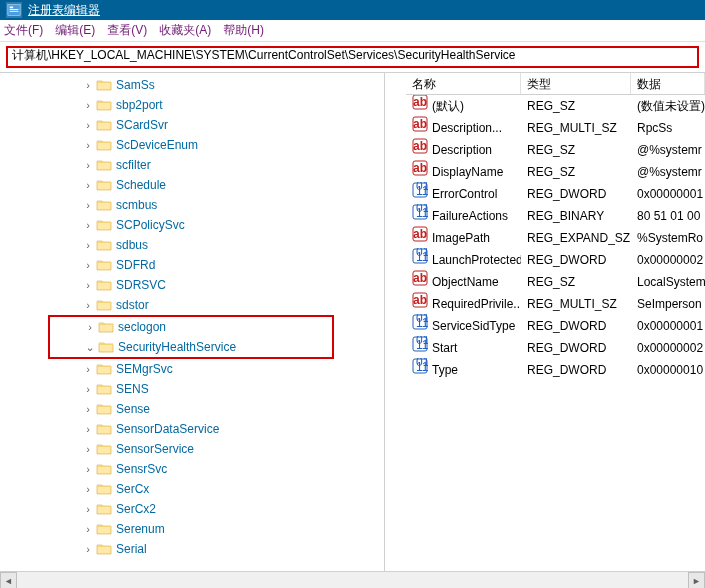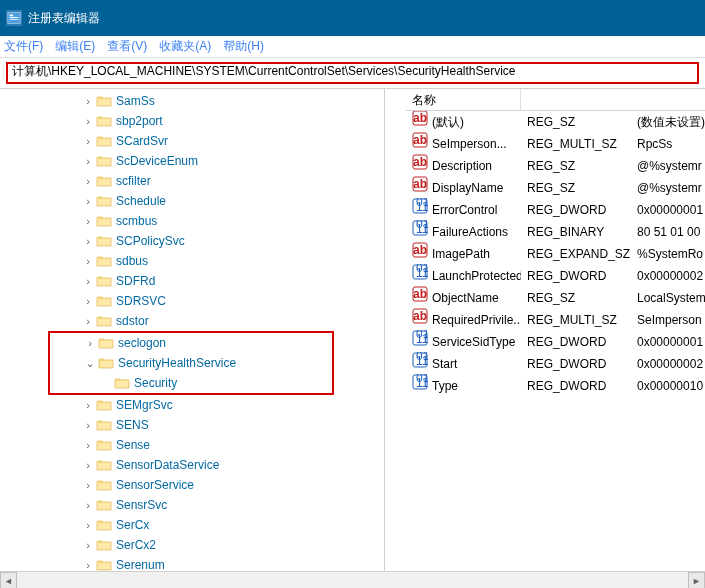--- a/index.html
+++ b/index.html
@@ -1,23 +1,23 @@
 <!DOCTYPE html>
 <html><head>
   <meta charset="utf-8">
   <style>
     * { margin: 0; padding: 0; box-sizing: border-box; font-family: "Microsoft YaHei", "Segoe UI", sans-serif; font-size: 12px; }
     body { background: #fff; width: 705px; height: 588px; overflow: hidden; display: flex; flex-direction: column; }
     
-    .titlebar { background: #016096; color: #fff; height: 19px; display: flex; align-items: center; padding: 18px 6px; }
+    .titlebar { background: #016096; color: #fff; height: 19px; display: flex; align-items: center; padding: 10px 6px; text-decoration: underline; }
     .titlebar-icon { width: 16px; height: 16px; margin-right: 6px; background: #2b7cb5; display: inline-flex; align-items: center; justify-content: center; }
     .titlebar-icon svg { width: 14px; height: 14px; }
     
     .menubar { background: #fff; height: 22px; display: flex; align-items: center; padding: 0 4px; border-bottom: 1px solid #e0e0e0; }
-    .menubar span { margin-right: 12px; color: #3b82f6; cursor: default; }
+    .menubar span { margin-right: 12px; color: #701a75; cursor: default; }
     
     .addressbar-wrapper { padding: 4px 6px; border-bottom: 1px solid #d0d0d0; position: relative; }
     .addressbar { border: 2px solid #d40000; padding: 2px 4px; height: 22px; display: flex; align-items: flex-end; color: #000; }
     
     .content { flex: 1; display: flex; overflow: hidden; }
     
     .tree-pane { width: 385px; overflow-y: auto; overflow-x: hidden; border-right: 1px solid #d0d0d0; padding-top: 2px; }
     .tree-item { display: flex; align-items: center; height: 20px; padding-left: 8px; cursor: default; white-space: nowrap; }
     .tree-toggle { width: 16px; text-align: center; color: #666; cursor: pointer; font-size: 11px; }
     .tree-spacer { display: inline-block; width: 16px; }
@@ -181,28 +181,20 @@
     <span class="tree-label">seclogon</span>
   </div>
         <div class="tree-item" style="padding-left:32px">
     <span class="tree-toggle">⌄</span>
     <span class="folder-icon"><svg viewBox="0 0 16 14">
               <path d="M1 3 L1 12 L15 12 L15 4 L7 4 L6 3 Z" fill="#ffe9a8" stroke="#d4a840" stroke-width="0.6"></path>
               <path d="M1 3 L6 3 L7 4 L15 4 L15 5 L1 5 Z" fill="#f5d478"></path>
             </svg></span>
     <span class="tree-label">SecurityHealthService</span>
   </div>
-        <div class="tree-item" style="padding-left:48px">
-    <span class="tree-spacer"></span>
-    <span class="folder-icon"><svg viewBox="0 0 16 14">
-              <path d="M1 3 L1 12 L15 12 L15 4 L7 4 L6 3 Z" fill="#ffe9a8" stroke="#d4a840" stroke-width="0.6"></path>
-              <path d="M1 3 L6 3 L7 4 L15 4 L15 5 L1 5 Z" fill="#f5d478"></path>
-            </svg></span>
-    <span class="tree-label">Security</span>
-  </div>
       </div>
       <div class="tree-item" style="padding-left:80px">
     <span class="tree-toggle">›</span>
     <span class="folder-icon"><svg viewBox="0 0 16 14">
             <path d="M1 3 L1 12 L15 12 L15 4 L7 4 L6 3 Z" fill="#ffe9a8" stroke="#d4a840" stroke-width="0.6"></path>
             <path d="M1 3 L6 3 L7 4 L15 4 L15 5 L1 5 Z" fill="#f5d478"></path>
           </svg></span>
     <span class="tree-label">SEMgrSvc</span>
   </div>
       <div class="tree-item" style="padding-left:80px">
@@ -274,20 +266,22 @@
     <span class="folder-icon"><svg viewBox="0 0 16 14">
             <path d="M1 3 L1 12 L15 12 L15 4 L7 4 L6 3 Z" fill="#ffe9a8" stroke="#d4a840" stroke-width="0.6"></path>
             <path d="M1 3 L6 3 L7 4 L15 4 L15 5 L1 5 Z" fill="#f5d478"></path>
           </svg></span>
     <span class="tree-label">Serial</span>
   </div>
     </div>
   <div class="list-pane">
     <div class="list-header">
       <div class="list-header-cell col-name">名称</div>
+      <div class="list-header-cell col-type">类型</div>
+      <div class="list-header-cell col-data">数据</div>
     </div>
     <div class="list-body" id="list-body">
         <div class="list-row">
     <div class="list-cell col-name" style="display:flex;align-items:center">
       <span class="value-icon">
               <svg viewBox="0 0 16 16">
                 <rect x="1" y="1" width="14" height="14" fill="#fff" stroke="#c02020" stroke-width="1" rx="2"></rect>
                 <text x="8" y="12" font-size="9" fill="#c02020" text-anchor="middle" font-weight="bold">ab</text>
               </svg>
             </span>
@@ -297,21 +291,21 @@
     <div class="list-cell col-data">(数值未设置)</div>
   </div>
         <div class="list-row">
     <div class="list-cell col-name" style="display:flex;align-items:center">
       <span class="value-icon">
               <svg viewBox="0 0 16 16">
                 <rect x="1" y="1" width="14" height="14" fill="#fff" stroke="#c02020" stroke-width="1" rx="2"></rect>
                 <text x="8" y="12" font-size="9" fill="#c02020" text-anchor="middle" font-weight="bold">ab</text>
               </svg>
             </span>
-      <span>SeImperson...</span>
+      <span>Description...</span>
     </div>
     <div class="list-cell col-type">REG_MULTI_SZ</div>
     <div class="list-cell col-data">RpcSs</div>
   </div>
         <div class="list-row">
     <div class="list-cell col-name" style="display:flex;align-items:center">
       <span class="value-icon">
               <svg viewBox="0 0 16 16">
                 <rect x="1" y="1" width="14" height="14" fill="#fff" stroke="#c02020" stroke-width="1" rx="2"></rect>
                 <text x="8" y="12" font-size="9" fill="#c02020" text-anchor="middle" font-weight="bold">ab</text>

